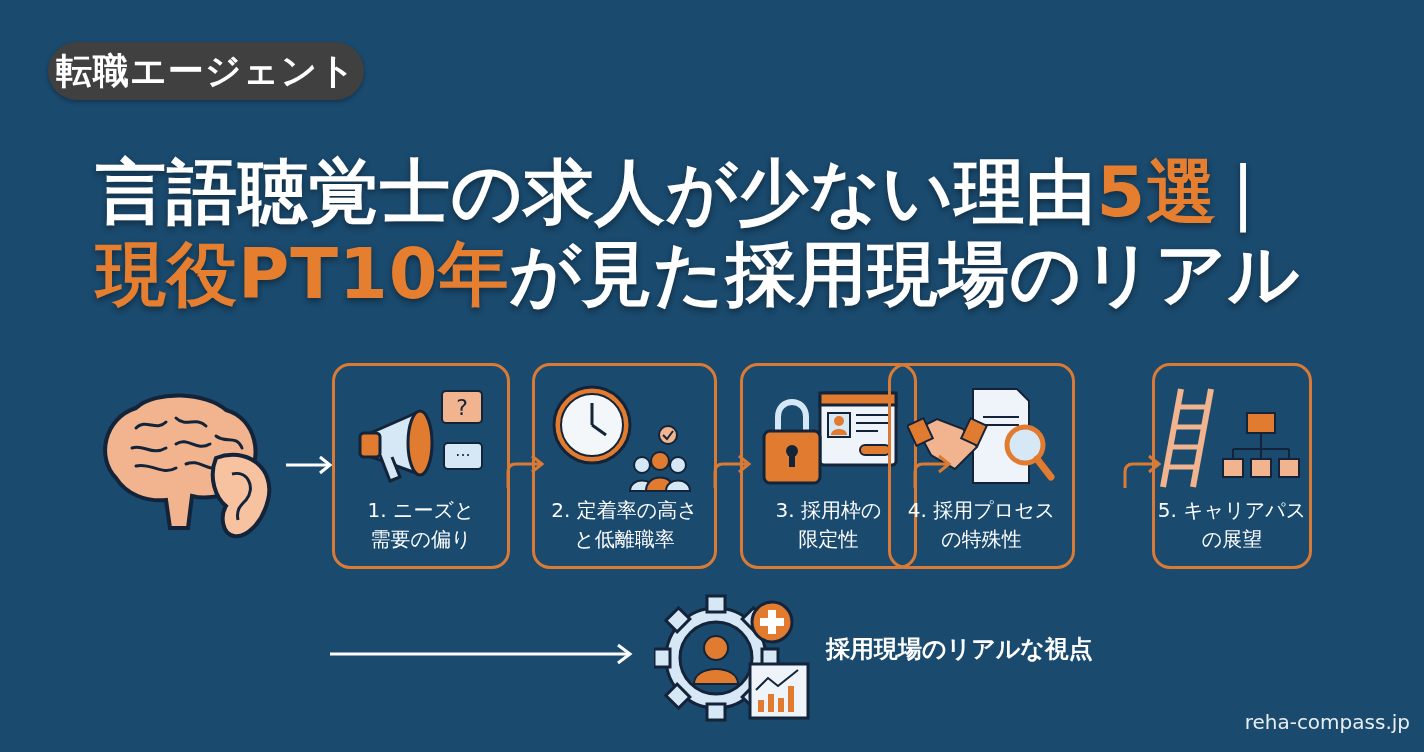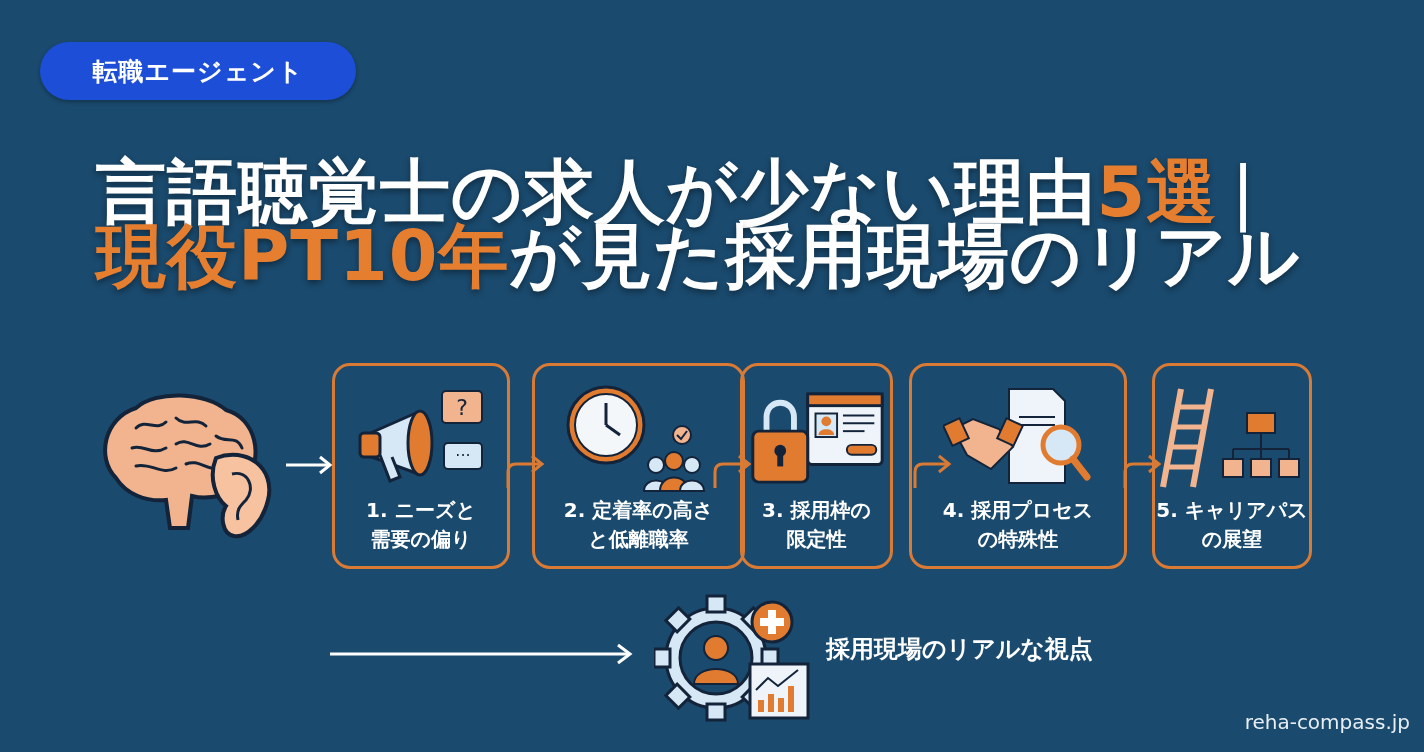--- a/index.html
+++ b/index.html
@@ -3,42 +3,42 @@
 <meta charset="utf-8">
 <style>
   html, body { margin:0; padding:0; }
   body {
     width:1424px; height:752px; overflow:hidden; position:relative;
     background:#1a4a6e;
     font-family:"DejaVu Sans", "Liberation Sans", sans-serif;
     color:#fff;
   }
   .badge {
-    position:absolute; left:40px; top:42px; width:316px; height:58px;
-    background:#1d4ed8; border-radius:29px;
+    position:absolute; left:48px; top:42px; width:316px; height:58px;
+    background:#404040; border-radius:29px;
     display:flex; align-items:center; justify-content:center;
-    font-size:25px; font-weight:bold; color:#fff; letter-spacing:1px;
+    font-size:36px; font-weight:bold; color:#fff; letter-spacing:1px;
     box-shadow:0 2px 4px rgba(0,0,0,0.3);
   }
   .title-line {
     position:absolute; left:96px; font-size:70px; font-weight:bold;
     white-space:nowrap; letter-spacing:1px;
     text-shadow:0 3px 6px rgba(0,0,0,0.4);
   }
   .title-line.l1 { top:138px;margin-top:8px; }
-  .title-line.l2 { top:210px; }
+  .title-line.l2 { top:228px; }
   .orange { color:#e67e30; }
   .card {
     position:absolute; top:363px; height:206px;
     border:3px solid #d97a35; border-radius:18px; box-sizing:border-box;
   }
   .card .icon { position:absolute; left:0; right:0; top:12px; height:120px; display:flex; justify-content:center; align-items:center; }
   .card .label {
     position:absolute; left:0; right:0; bottom:12px; text-align:center;
-    font-size:20px; font-weight:bold; line-height:29px; color:#fff;
+    font-size:20px; font-weight:normal; line-height:29px; color:#fff;
   }
   .conn { position:absolute; }
   .arrow-white { position:absolute; }
   .bottom-text {
     position:absolute; left:826px; top:633px; font-size:24px; font-weight:bold; color:#fff;
   }
   .footer {
     position:absolute; right:14px; top:710px; font-size:20px; color:#e8eef4;
     font-family:"DejaVu Sans", sans-serif;
   }
@@ -79,21 +79,21 @@
       <rect x="98" y="60" width="38" height="26" rx="4" fill="#d6e8f5" stroke="#13243a" stroke-width="2"></rect>
       <text x="117" y="78" font-size="16" text-anchor="middle" fill="#13243a" font-family="DejaVu Sans, sans-serif">···</text>
     </svg>
   </div>
   <div class="label">
     <div>1. ニーズと</div>
     <div>需要の偏り</div>
   </div>
 </div>
 
-<div class="card" style="left:532px;width:213px;">
+<div class="card" style="left:532px;width:185px;">
   <div class="icon">
     <svg width="150" height="110" viewBox="0 0 150 110">
       <circle cx="42" cy="42" r="38" fill="#e17b2f" stroke="#13243a" stroke-width="3"></circle>
       <circle cx="42" cy="42" r="31" fill="#f4f7fa" stroke="#13243a" stroke-width="2"></circle>
       <line x1="42" y1="42" x2="42" y2="20" stroke="#13243a" stroke-width="3"></line>
       <line x1="42" y1="42" x2="56" y2="52" stroke="#13243a" stroke-width="3"></line>
       <circle cx="118" cy="52" r="9" fill="#f2b48e" stroke="#13243a" stroke-width="2"></circle>
       <polyline points="113,52 117,56 123,48" fill="none" stroke="#13243a" stroke-width="2"></polyline>
       <circle cx="92" cy="82" r="8" fill="#d6e8f5" stroke="#13243a" stroke-width="2"></circle>
       <circle cx="110" cy="78" r="9" fill="#e17b2f" stroke="#13243a" stroke-width="2"></circle>
@@ -102,21 +102,21 @@
       <path d="M96 108 C96 90 124 90 124 108 Z" fill="#e17b2f" stroke="#13243a" stroke-width="2"></path>
       <path d="M116 108 C116 94 140 94 140 108 Z" fill="#d6e8f5" stroke="#13243a" stroke-width="2"></path>
     </svg>
   </div>
   <div class="label">
     <div>2. 定着率の高さ</div>
     <div>と低離職率</div>
   </div>
 </div>
 
-<div class="card" style="left:740px;width:153px;">
+<div class="card" style="left:740px;width:177px;">
   <div class="icon">
     <svg width="150" height="110" viewBox="0 0 150 110">
       <rect x="66" y="10" width="76" height="72" rx="4" fill="#eef4f9" stroke="#13243a" stroke-width="3"></rect>
       <rect x="66" y="10" width="76" height="12" fill="#e17b2f" stroke="#13243a" stroke-width="3"></rect>
       <rect x="74" y="30" width="22" height="24" fill="#d6e8f5" stroke="#13243a" stroke-width="2"></rect>
       <circle cx="85" cy="38" r="5" fill="#e17b2f"></circle>
       <path d="M77 52 C77 44 93 44 93 52 Z" fill="#e17b2f"></path>
       <line x1="102" y1="32" x2="134" y2="32" stroke="#13243a" stroke-width="2"></line>
       <line x1="102" y1="40" x2="134" y2="40" stroke="#13243a" stroke-width="2"></line>
       <line x1="102" y1="48" x2="124" y2="48" stroke="#13243a" stroke-width="2"></line>
@@ -126,21 +126,21 @@
       <circle cx="38" cy="68" r="6" fill="#13243a"></circle>
       <rect x="35" y="70" width="6" height="14" fill="#13243a"></rect>
     </svg>
   </div>
   <div class="label">
     <div>3. 採用枠の</div>
     <div>限定性</div>
   </div>
 </div>
 
-<div class="card" style="left:909px;width:218px;">
+<div class="card" style="left:888px;width:187px;">
   <div class="icon">
     <svg width="150" height="110" viewBox="0 0 150 110">
       <path d="M66 6 L110 6 L122 18 L122 100 L66 100 Z" fill="#eef4f9" stroke="#13243a" stroke-width="2"></path>
       <line x1="76" y1="34" x2="112" y2="34" stroke="#13243a" stroke-width="2"></line>
       <line x1="76" y1="42" x2="112" y2="42" stroke="#13243a" stroke-width="2"></line>
       <path d="M10 46 L30 36 L56 46 L70 64 L48 86 L24 72 Z" fill="#f2b48e" stroke="#13243a" stroke-width="2"></path>
       <rect x="4" y="38" width="18" height="22" transform="rotate(-25 13 49)" fill="#e17b2f" stroke="#13243a" stroke-width="2"></rect>
       <rect x="58" y="38" width="18" height="22" transform="rotate(25 67 49)" fill="#e17b2f" stroke="#13243a" stroke-width="2"></rect>
       <circle cx="118" cy="62" r="18" fill="#d6e8f5" stroke="#e17b2f" stroke-width="5"></circle>
       <line x1="130" y1="76" x2="144" y2="94" stroke="#e17b2f" stroke-width="7" stroke-linecap="round"></line>

